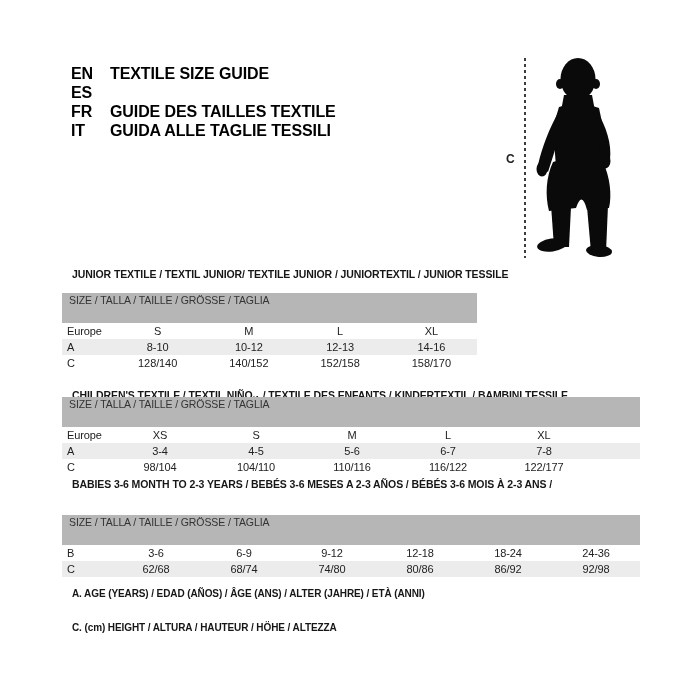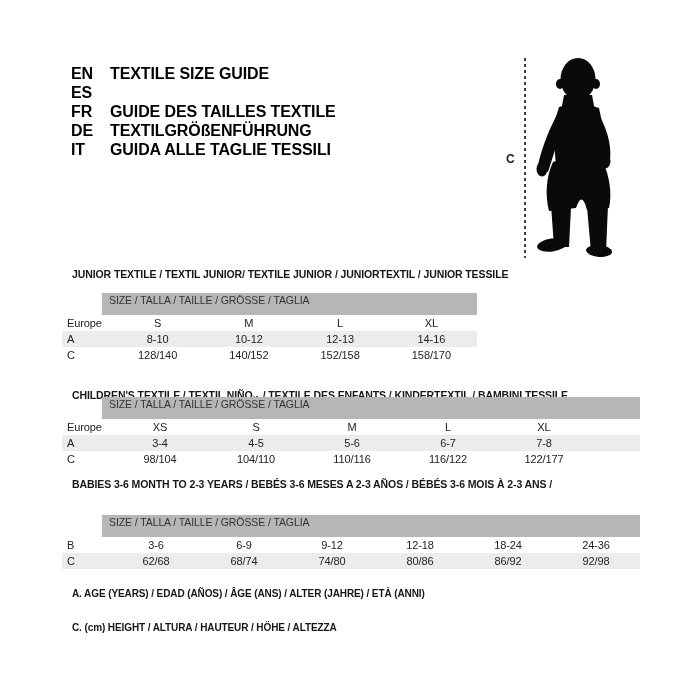--- a/index.html
+++ b/index.html
@@ -18,21 +18,21 @@
     position:absolute;left:24px;top:8px;width:2px;height:200px;
     background:repeating-linear-gradient(to bottom,#3d3d3d 0 3px,transparent 3px 6px);
   }
   .measure-label{position:absolute;left:6px;top:102px;font-size:12px;font-weight:700;color:#222;}
   .baby-svg{position:absolute;left:31px;top:5px;width:92px;height:205px;}
   
   .sec-title{position:absolute;left:72px;font-size:10.5px;font-weight:700;color:#161616;white-space:nowrap;line-height:16px;}
   .sec-title .sub{font-size:7.5px;vertical-align:-2px;}
   
   .tbl{position:absolute;left:62px;}
-  .size-bar{height:22px;line-height:14px;background:#b6b6b6;color:#333;font-size:10.5px;padding-left:7px;margin-left:40px;}
+  .size-bar{height:30px;line-height:14px;background:#b6b6b6;color:#333;font-size:10.5px;padding-left:7px;}
   table{border-collapse:collapse;table-layout:fixed;width:100%;}
   td{height:16px;font-size:11px;color:#222;text-align:center;padding:0;white-space:nowrap;overflow:hidden;}
   td.lbl{text-align:left;padding-left:5px;}
   tr.alt{background:#ececec;}
   
   .note-line{position:absolute;left:72px;font-size:10px;font-weight:700;color:#161616;white-space:nowrap;}
 </style>
 </head>
 <body>
 
@@ -42,24 +42,20 @@
     <div class="lang-row">
       <span class="lang-code">EN</span>
       <span class="lang-label">TEXTILE SIZE GUIDE</span>
     </div>
     <div class="lang-row">
       <span class="lang-code">ES</span>
     </div>
     <div class="lang-row">
       <span class="lang-code">FR</span>
       <span class="lang-label">GUIDE DES TAILLES TEXTILE</span>
-    </div>
-    <div class="lang-row">
-      <span class="lang-code">DE</span>
-      <span class="lang-label">TEXTILGRÖßENFÜHRUNG</span>
     </div>
     <div class="lang-row">
       <span class="lang-code">IT</span>
       <span class="lang-label">GUIDA ALLE TAGLIE TESSILI</span>
     </div>
   </div>
 
   <div class="figure-wrap">
     <span class="measure-label">C</span>
     <div class="dash-line"></div>

